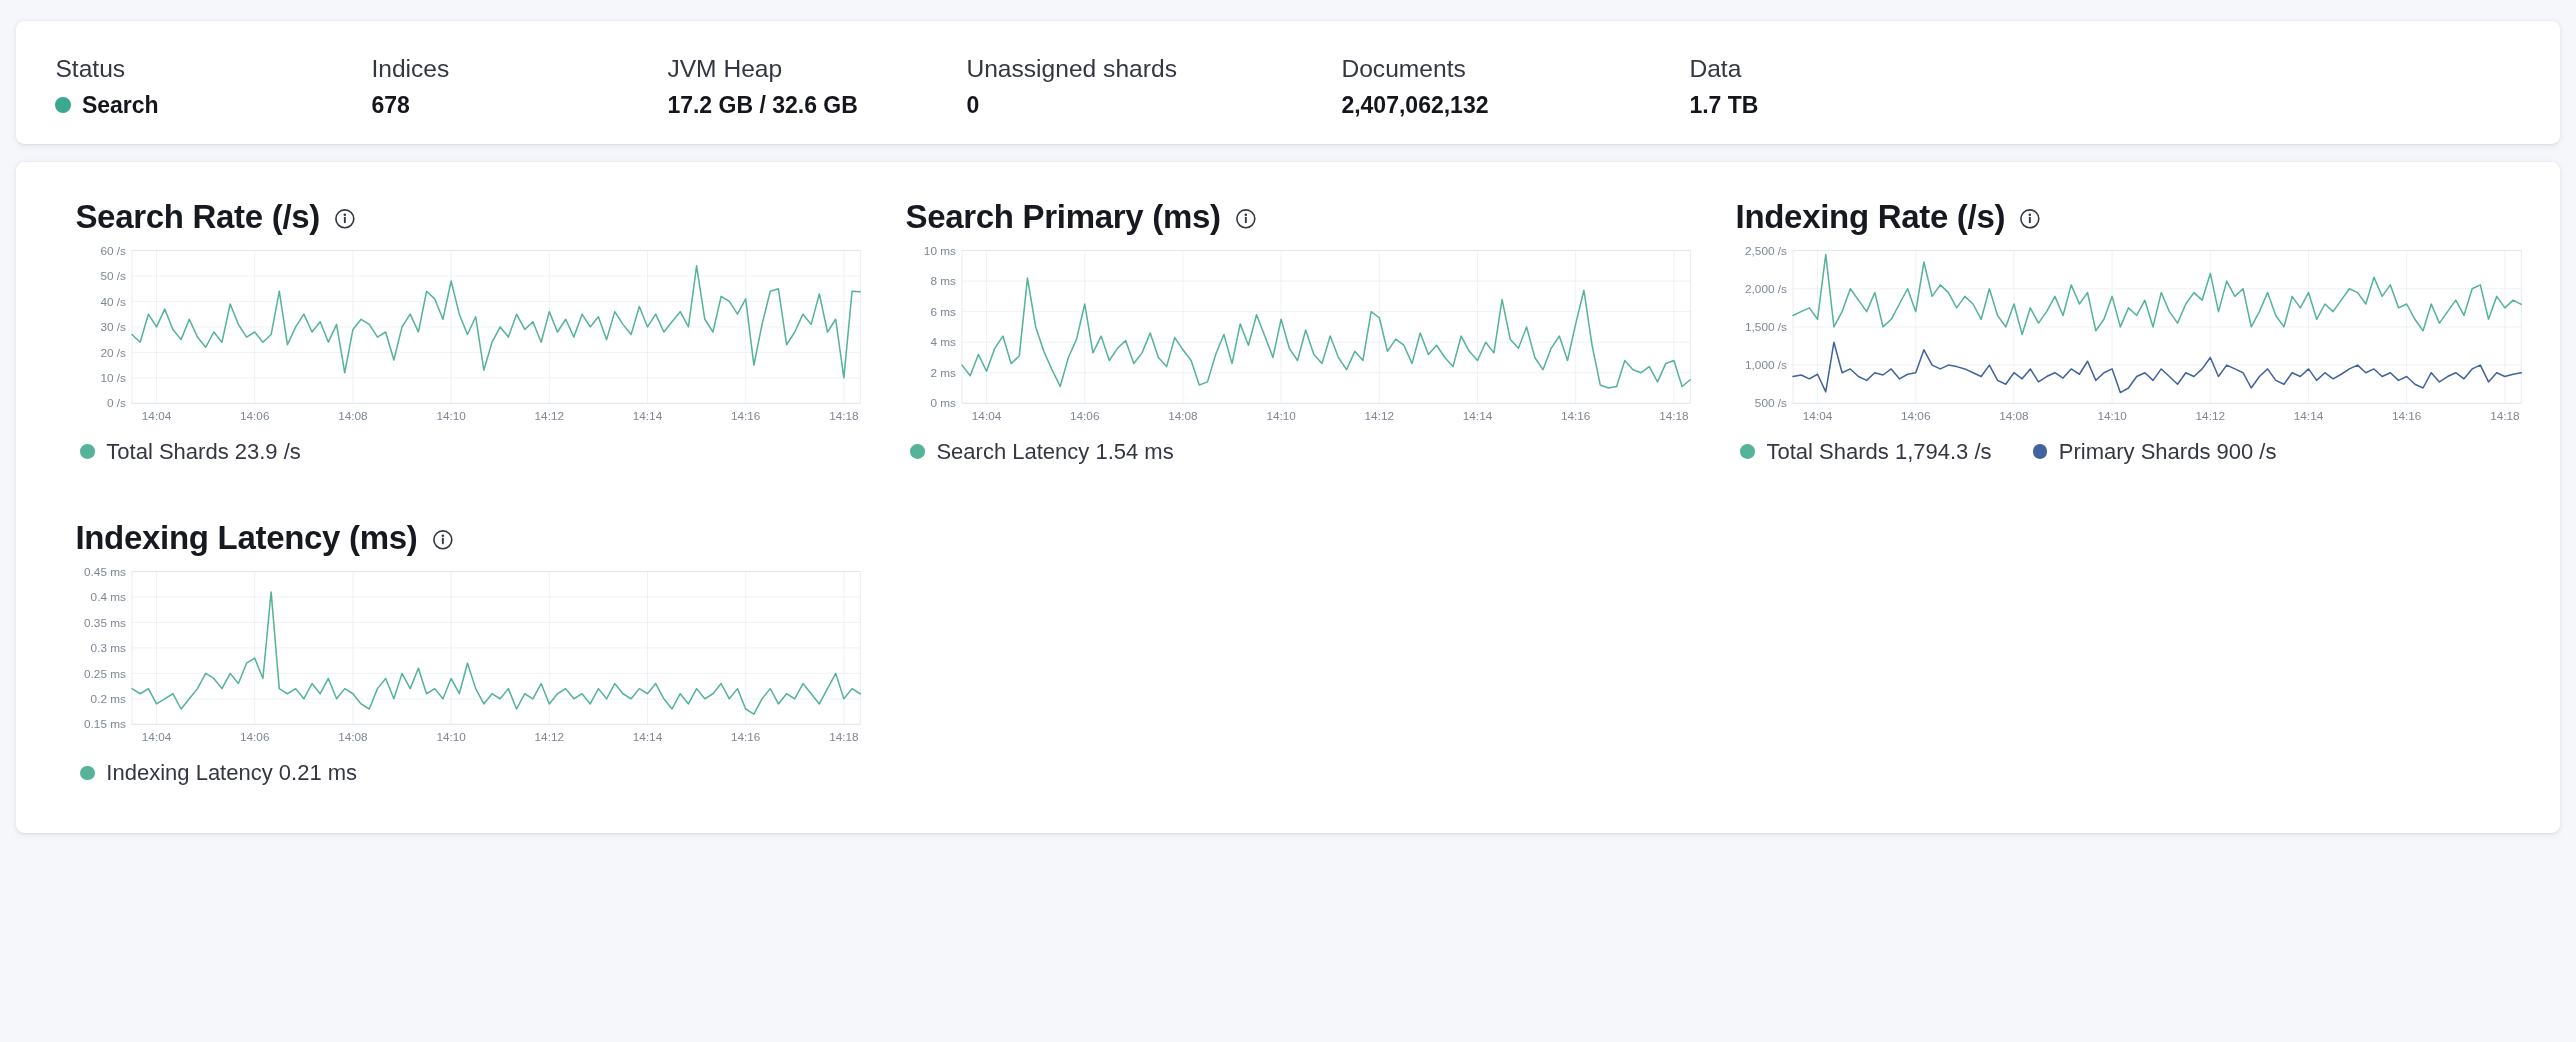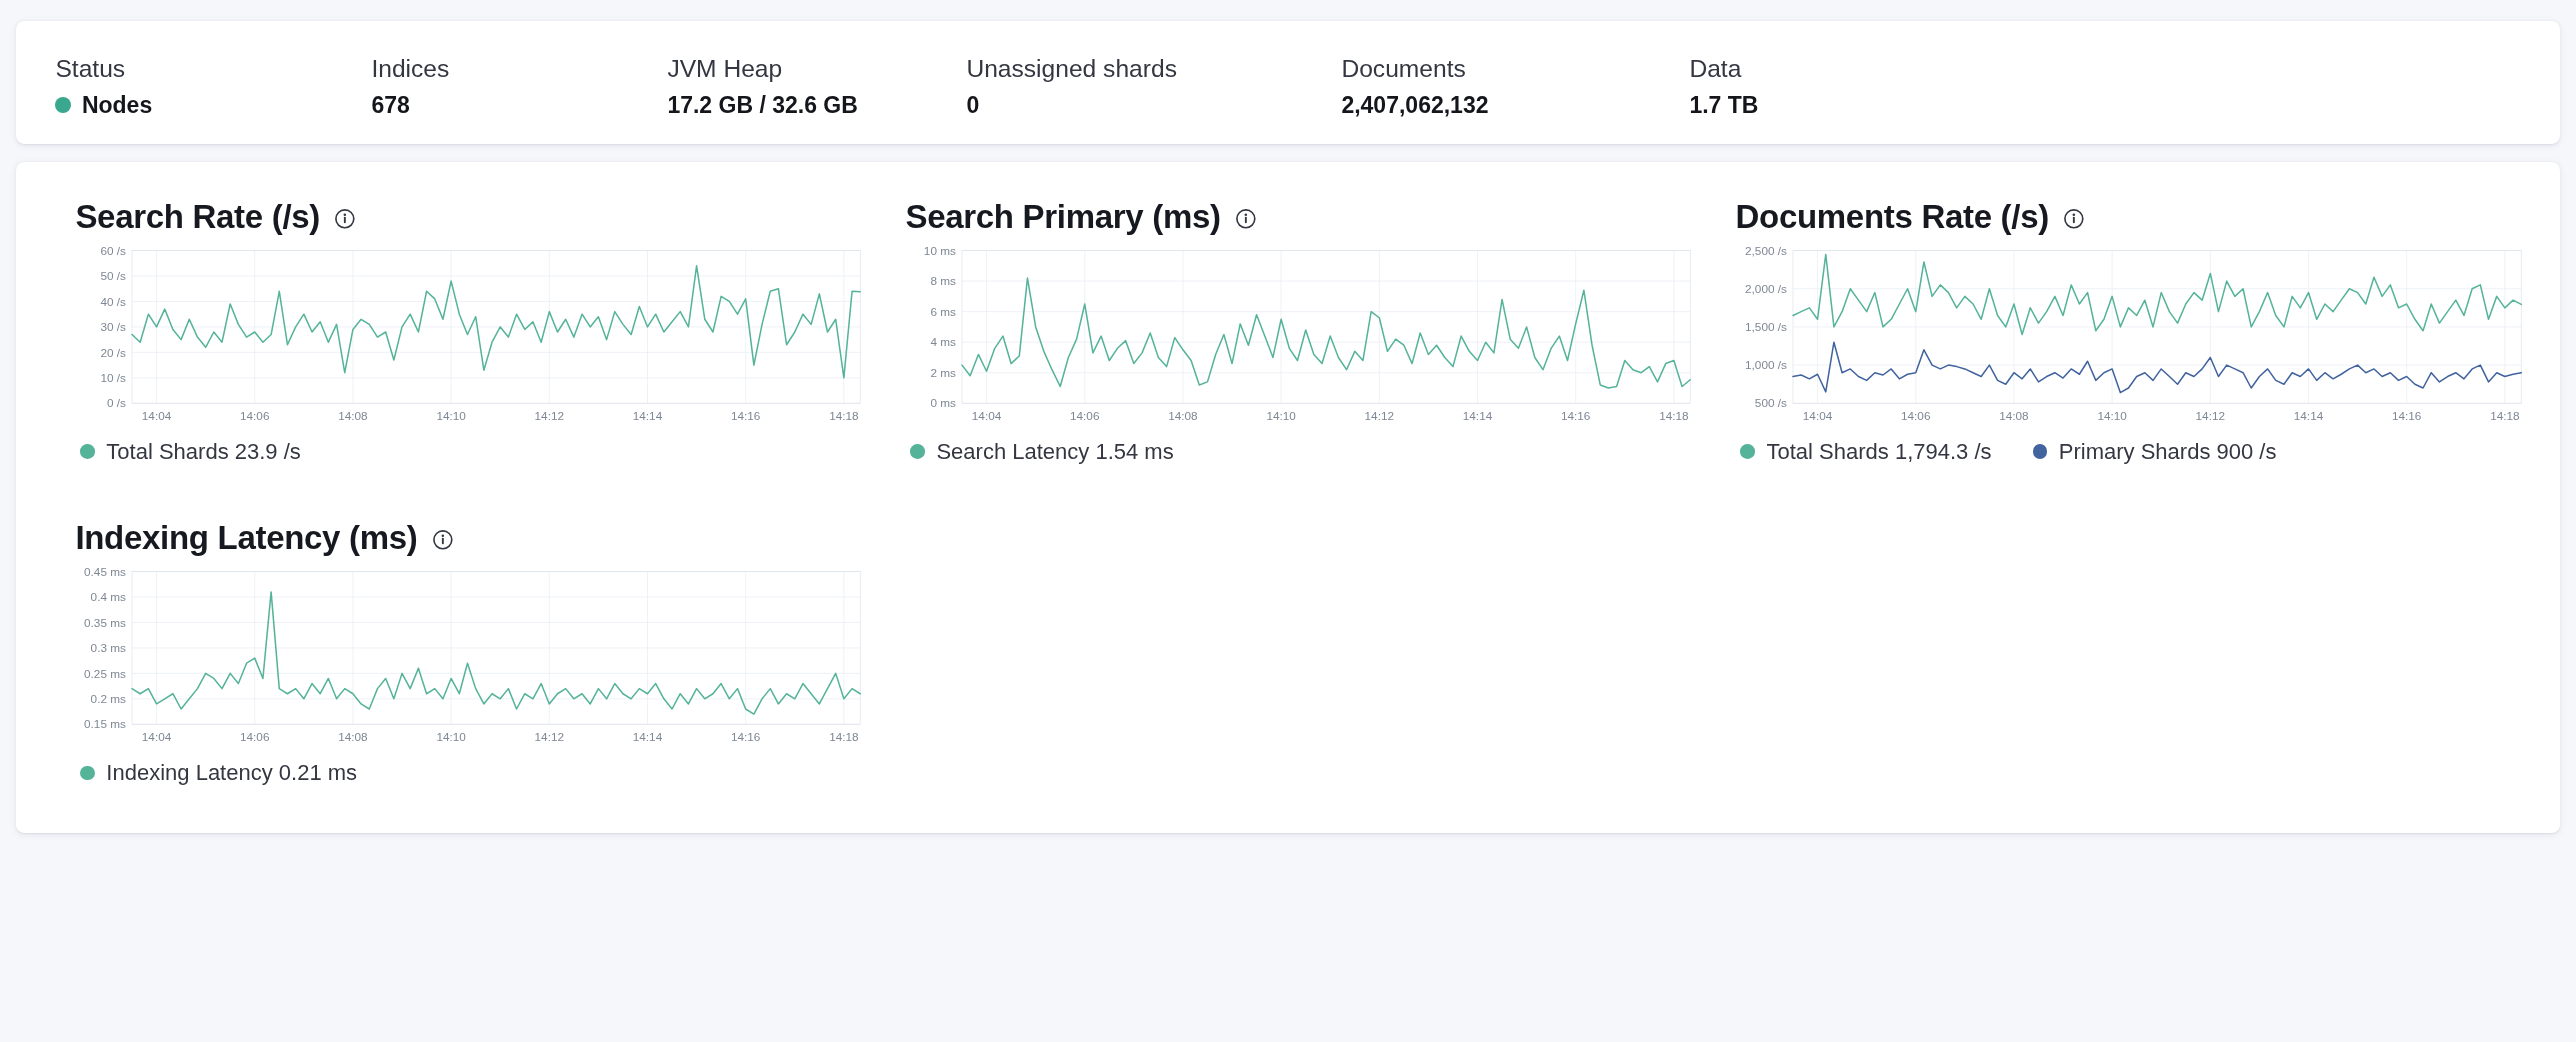--- a/index.html
+++ b/index.html
@@ -55,21 +55,21 @@
   .legend-dot { width:14.6px; height:14.6px; border-radius:50%; flex:none; }
 </style>
 </head>
 <body>
 
 <header class="card stats-card">
   <div class="stat">
     <div class="stat-label">Status</div>
     <div class="stat-value">
       <span class="health-dot" style="background: rgb(58, 167, 143);"></span>
-      <span>Nodes</span>
+      <span>Search</span>
     </div>
   </div>
   <div class="stat">
     <div class="stat-label">Indices</div>
     <div class="stat-value">678</div>
   </div>
   <div class="stat">
     <div class="stat-label">JVM Heap</div>
     <div class="stat-value">17.2 GB / 32.6 GB</div>
   </div>
@@ -193,21 +193,21 @@
       <div class="chart-legend">
           <span class="legend-item">
             <span class="legend-dot" style="background:#54B399"></span>
             <span class="legend-label">Search Latency 1.54 ms</span>
           </span>
         </div>
     </div>
 
     <div class="chart-block">
       <div class="chart-title-row">
-        <h2 class="chart-title">Documents Rate (/s)</h2>
+        <h2 class="chart-title">Indexing Rate (/s)</h2>
         <span class="info-icon">
           <svg width="21.7" height="21.7" viewBox="0 0 16 16" fill="none">
               <circle cx="8" cy="8" r="6.6" stroke="#343741" stroke-width="1.2"></circle>
               <path d="M8 7.1v3.5" stroke="#343741" stroke-width="1.4" stroke-linecap="round"></path>
               <circle cx="8" cy="5" r="0.95" fill="#343741"></circle>
             </svg>
         </span>
       </div>
       <div class="chart-canvas">
           <svg viewBox="0 0 2077 470">

